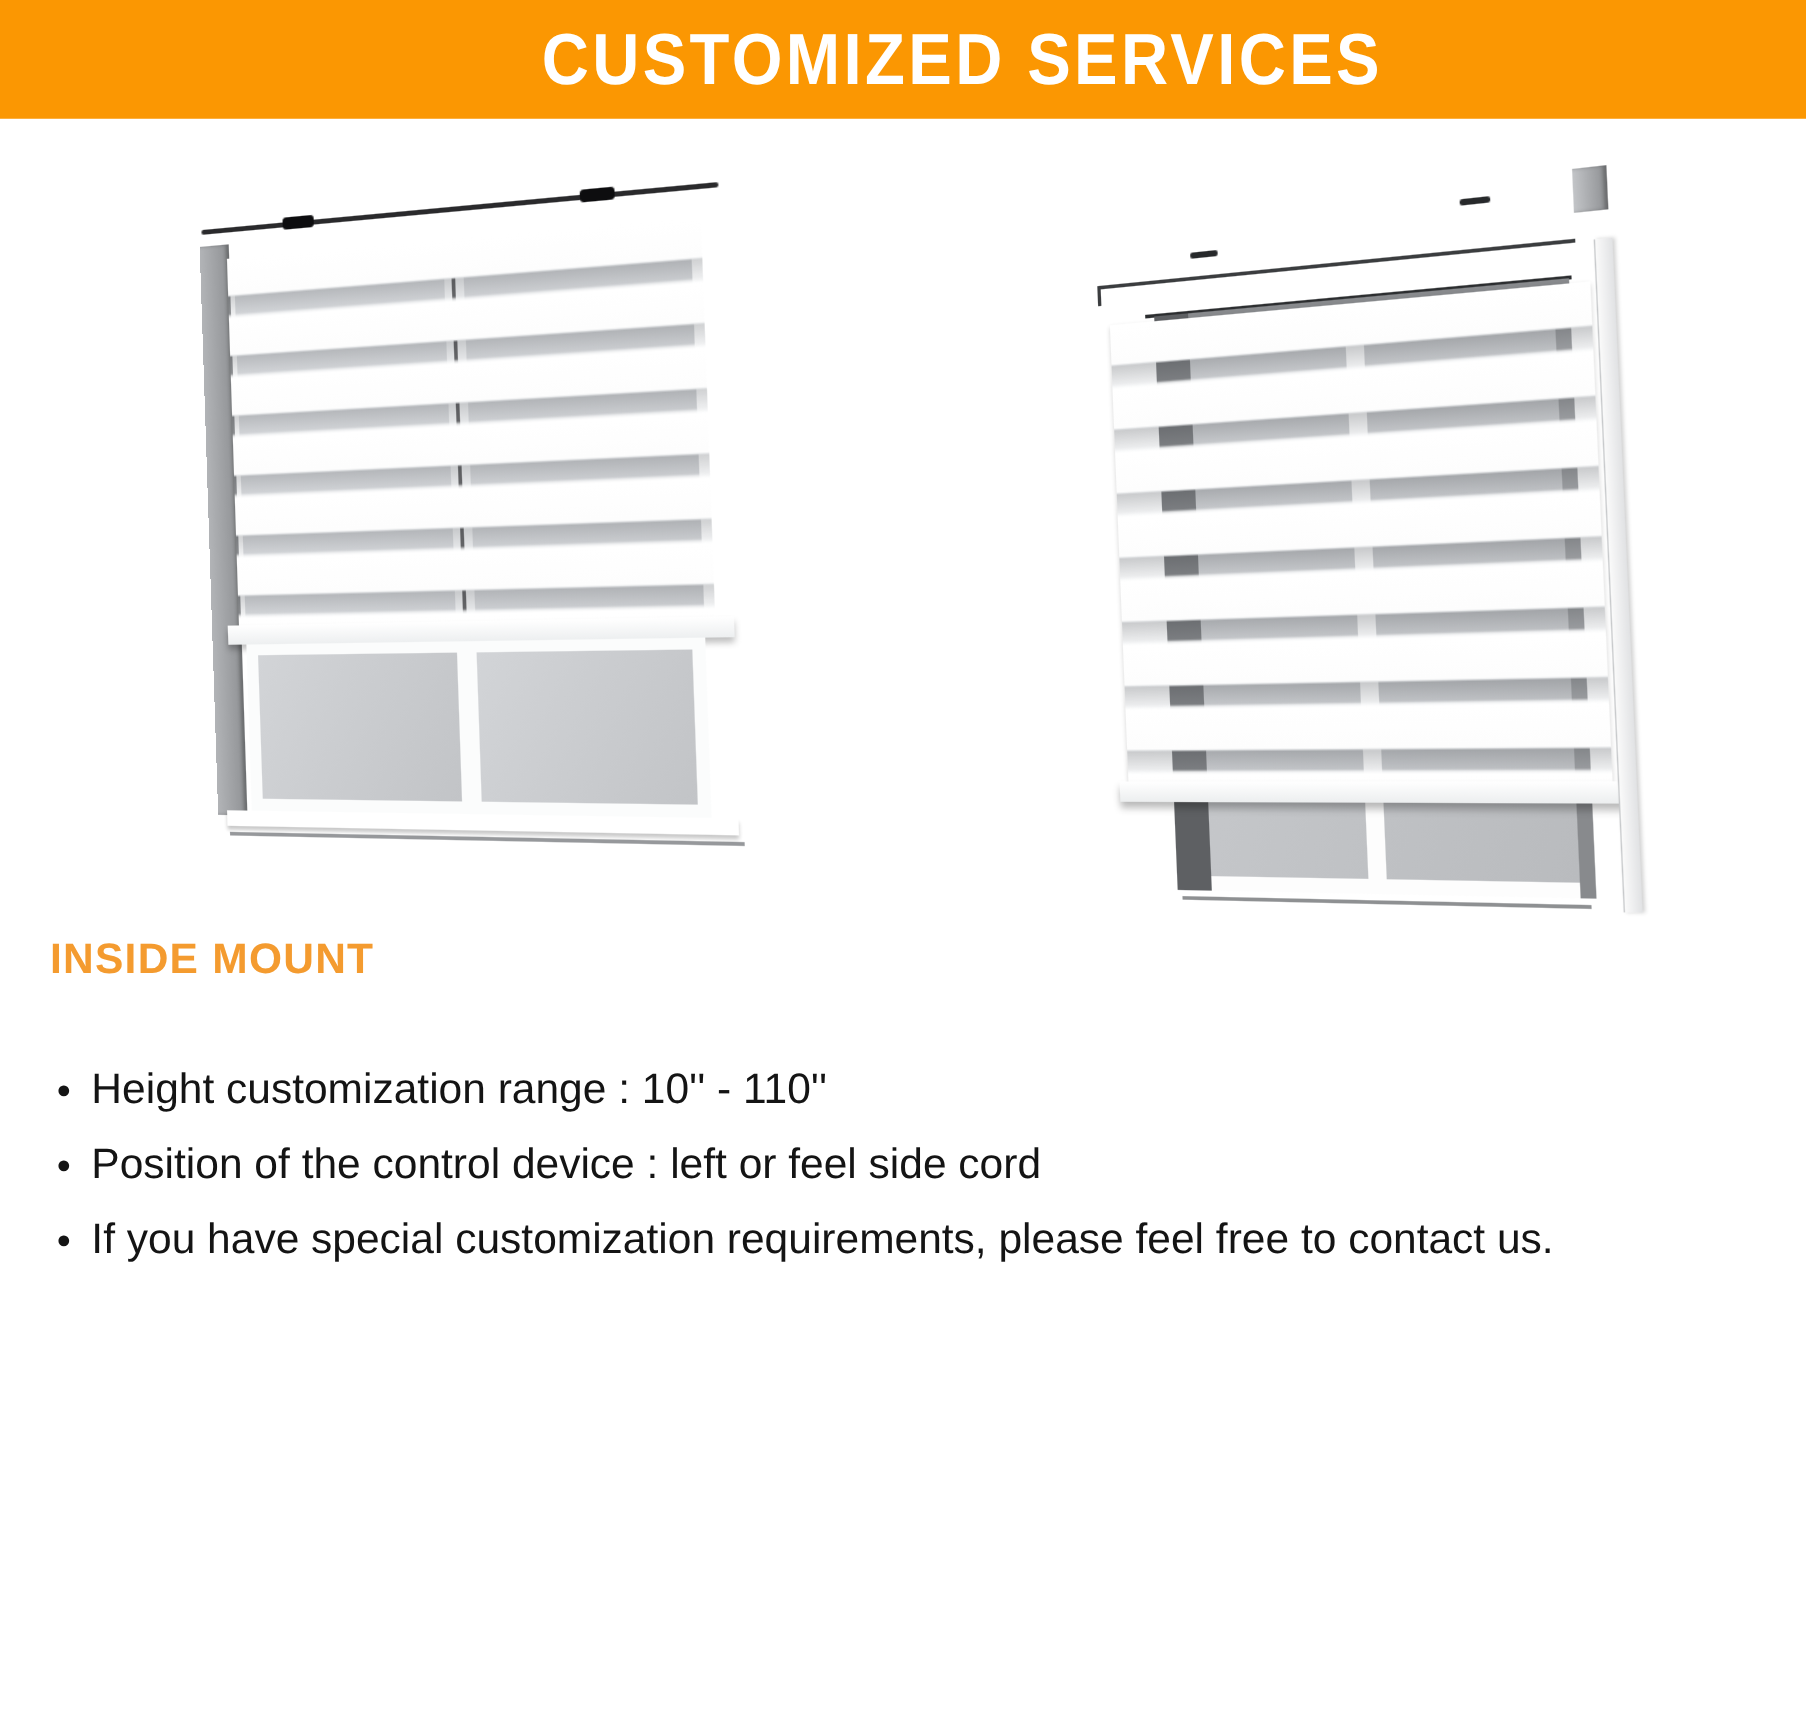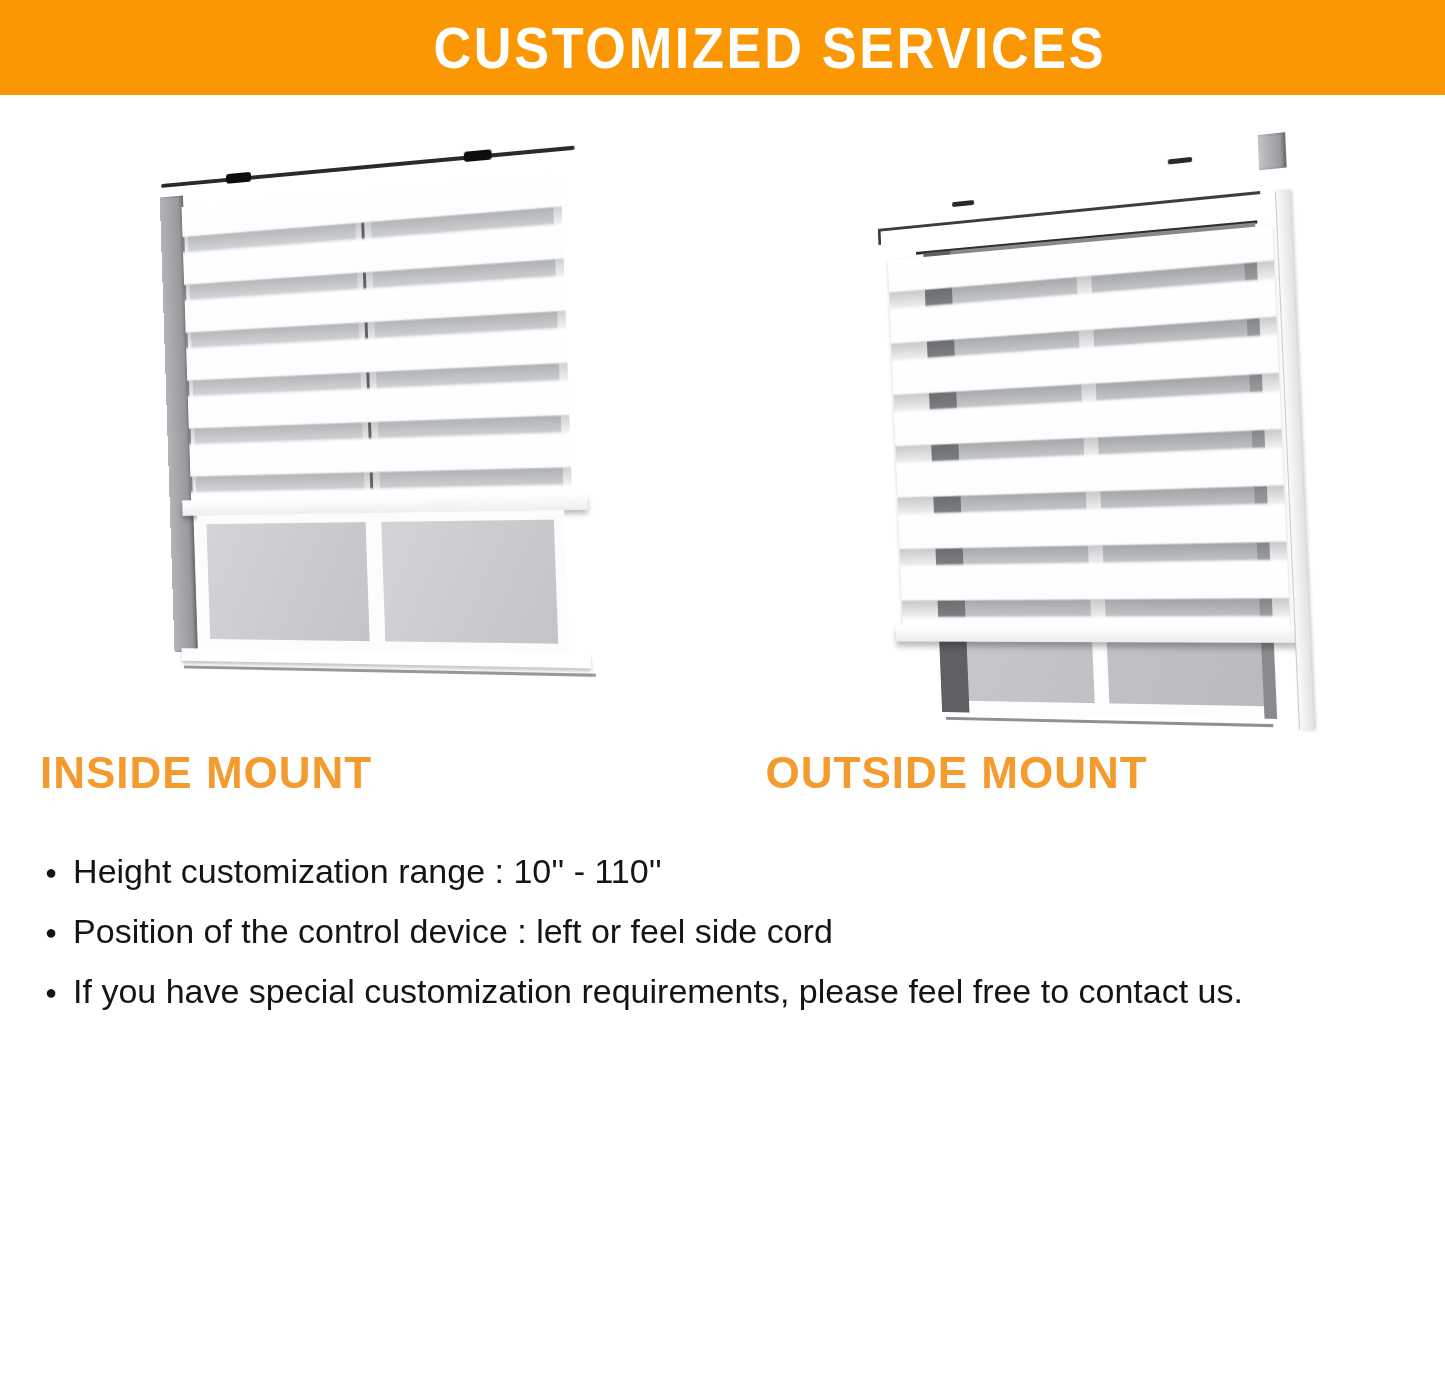--- a/index.html
+++ b/index.html
@@ -74,21 +74,21 @@
      background:linear-gradient(180deg,#ffffff,#eceeef);
      box-shadow:0 5px 6px rgba(0,0,0,.28);}
   .s2-rightrail{position:absolute;left:416px;top:66px;width:13px;height:516px;
      background:linear-gradient(90deg,#fafafa,#e1e2e4);border-left:1px solid #c7c9cb;
      box-shadow:2px 0 3px rgba(0,0,0,.18);}
   .s2-sill-line{position:absolute;left:58px;top:577px;width:334px;height:3px;background:#8e9092;}
 
   
   .labels{position:absolute;left:0;top:748px;width:1445px;display:flex;}
   .label-col{width:50%;}
-  .mount-label{font-size:44px;font-weight:bold;letter-spacing:1px;white-space:nowrap;}
+  .mount-label{font-size:34px;font-weight:bold;letter-spacing:1px;white-space:nowrap;}
   .label-col.left .mount-label{margin-left:40px;}
   .label-col.right .mount-label{margin-left:43px;}
 
   
   .bullets{position:absolute;left:45px;top:842px;width:1372px;margin:0;padding:0;
            list-style:none;font-size:34px;line-height:59px;color:#141414;}
   .bullets li{margin:0;padding:0;}
   .dot{font-size:20px;margin-right:16px;vertical-align:4px;}
   .emph{font-weight:bold;margin-left:10px;}
 </style>
@@ -150,23 +150,20 @@
         </div>
       </div>
     </div>
 
   </section>
 
   <section class="labels">
     <div class="label-col left">
       <div class="mount-label" style="color:#F49B2F;">INSIDE MOUNT</div>
     </div>
-    <div class="label-col right">
-      <div class="mount-label" style="color:#F49B2F;">OUTSIDE MOUNT</div>
-    </div>
   </section>
 
   <ul class="bullets">
     <li>
       <span class="dot">●</span><span>Height customization range : 10'' - 110''</span>
     </li>
     <li>
       <span class="dot">●</span><span>Position of the control device : left or feel side cord</span>
     </li>
     <li>

